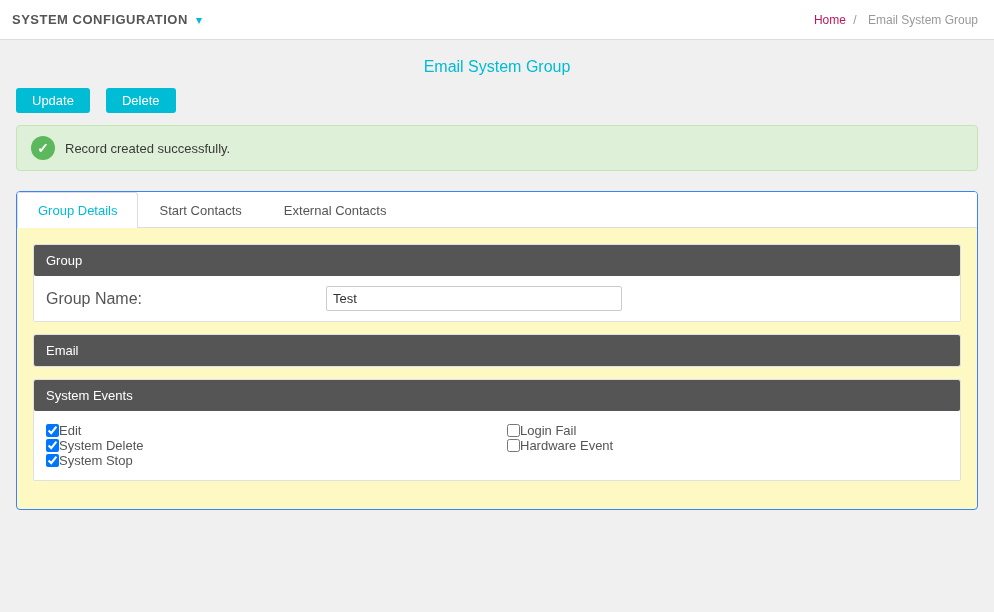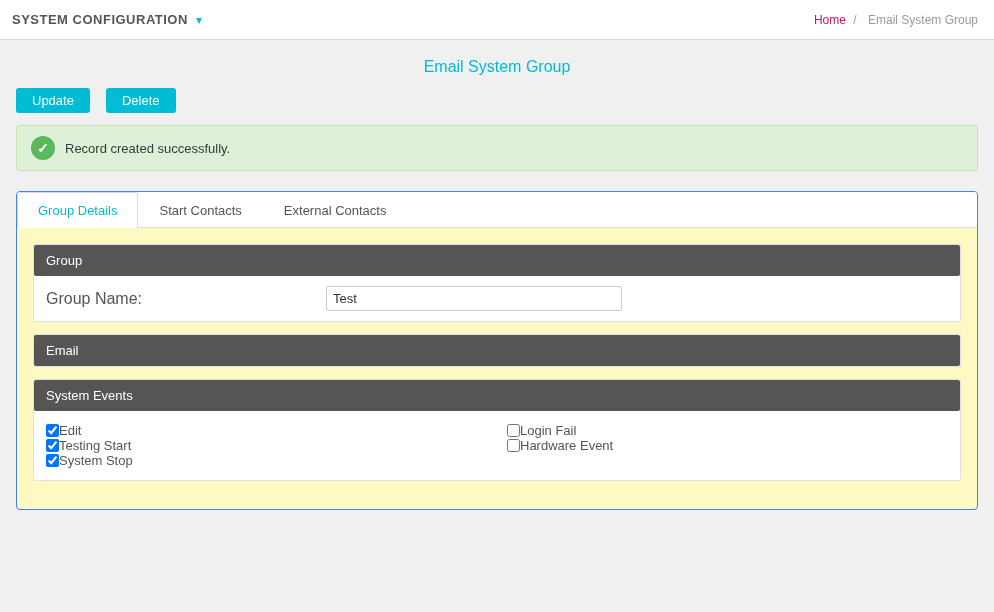--- a/index.html
+++ b/index.html
@@ -250,21 +250,21 @@
         <div class="section-header">System Events</div>
         <div class="events-grid">
 
           <div>
             <div class="checkbox-row">
               <input type="checkbox" checked="" style="">
               <span>Edit</span>
             </div>
             <div class="checkbox-row">
               <input type="checkbox" checked="" style="">
-              <span>Testing Start</span>
+              <span>System Delete</span>
             </div>
             <div class="checkbox-row">
               <input type="checkbox" checked="" style="">
               <span>System Stop</span>
             </div>
           </div>
 
           <div>
             <div class="checkbox-row">
               <input type="checkbox" style="">

